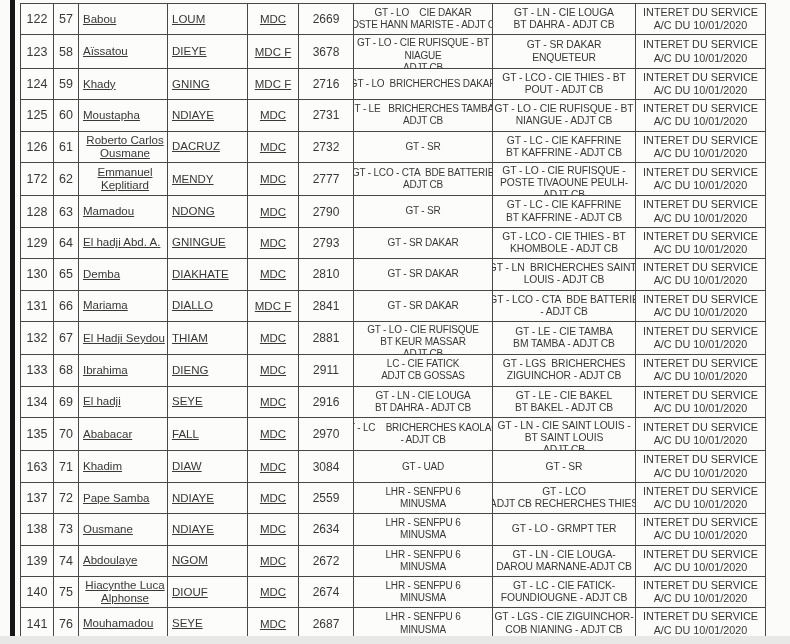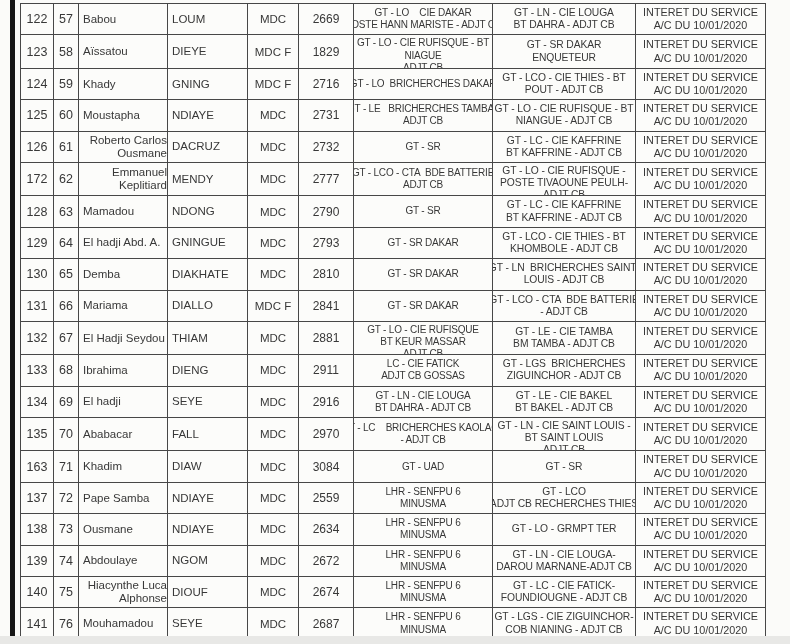--- a/index.html
+++ b/index.html
@@ -10,24 +10,24 @@
   .scan-bar{position:absolute;left:10px;top:0;width:5px;height:100%;background:#161616;}
   table.doc{
     position:absolute;left:20px;top:3px;width:745px;
     border-collapse:collapse;table-layout:fixed;background:#fcfcfa;
   }
   td{border:1.6px solid #474747;padding:0;overflow:hidden;}
   .cellwrap{
     display:flex;flex-direction:column;justify-content:center;align-items:center;
     height:30.4px;overflow:hidden;text-align:center;
   }
-  .cellwrap.left{align-items:flex-start;text-align:right;padding-left:4px;}
+  .cellwrap.left{align-items:flex-start;text-align:center;padding-left:4px;text-decoration:underline;}
   .c-order .cellwrap,.c-seq .cellwrap{font-size:12.5px;}
   .c-first .cellwrap,.c-last .cellwrap{font-size:11.5px;line-height:1.12;}
-  .c-grade .cellwrap{font-size:11.5px;}
+  .c-grade .cellwrap{font-size:11.5px;text-decoration:underline;}
   .c-matricule .cellwrap{font-size:12px;}
   .c-old .line{font-size:10px;letter-spacing:-0.2px;line-height:1.22;}
   .c-new .line{font-size:10.3px;letter-spacing:-0.1px;line-height:1.18;}
   .c-reason .line{font-size:10.8px;line-height:1.22;text-align:right;}
   .line{white-space:pre;}
   .cellwrap.clip3{justify-content:flex-start;padding-top:2px;}
 </style>
 </head>
 <body>
 
@@ -94,21 +94,21 @@
     <td class="c-first">
             <div class="cellwrap left">Aïssatou</div>
           </td>
     <td class="c-last">
             <div class="cellwrap left">DIEYE</div>
           </td>
     <td class="c-grade">
             <div class="cellwrap">MDC F</div>
           </td>
     <td class="c-matricule">
-            <div class="cellwrap">1829</div>
+            <div class="cellwrap">3678</div>
           </td>
     <td class="c-old">
             <div class="cellwrap clip3">
               <div class="line">GT - LO - CIE RUFISQUE - BT</div>
               <div class="line">NIAGUE</div>
               <div class="line">ADJT CB</div>
             </div>
           </td>
     <td class="c-new">
             <div class="cellwrap">

